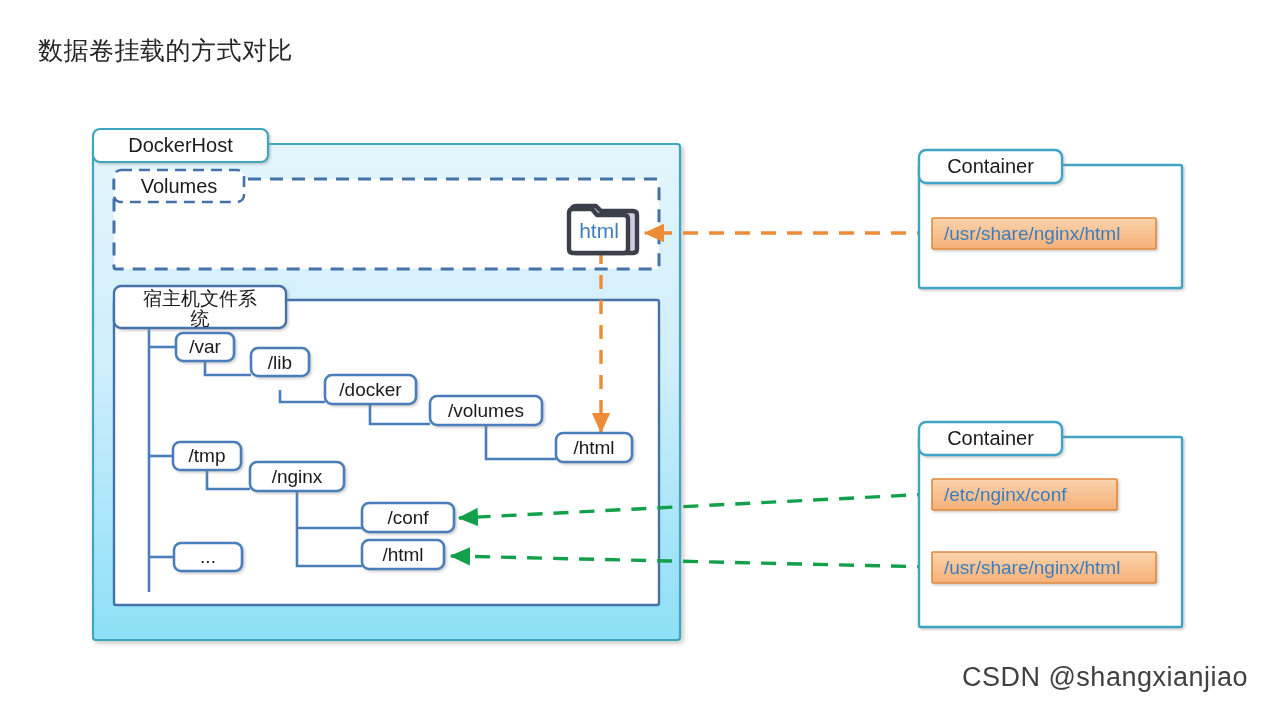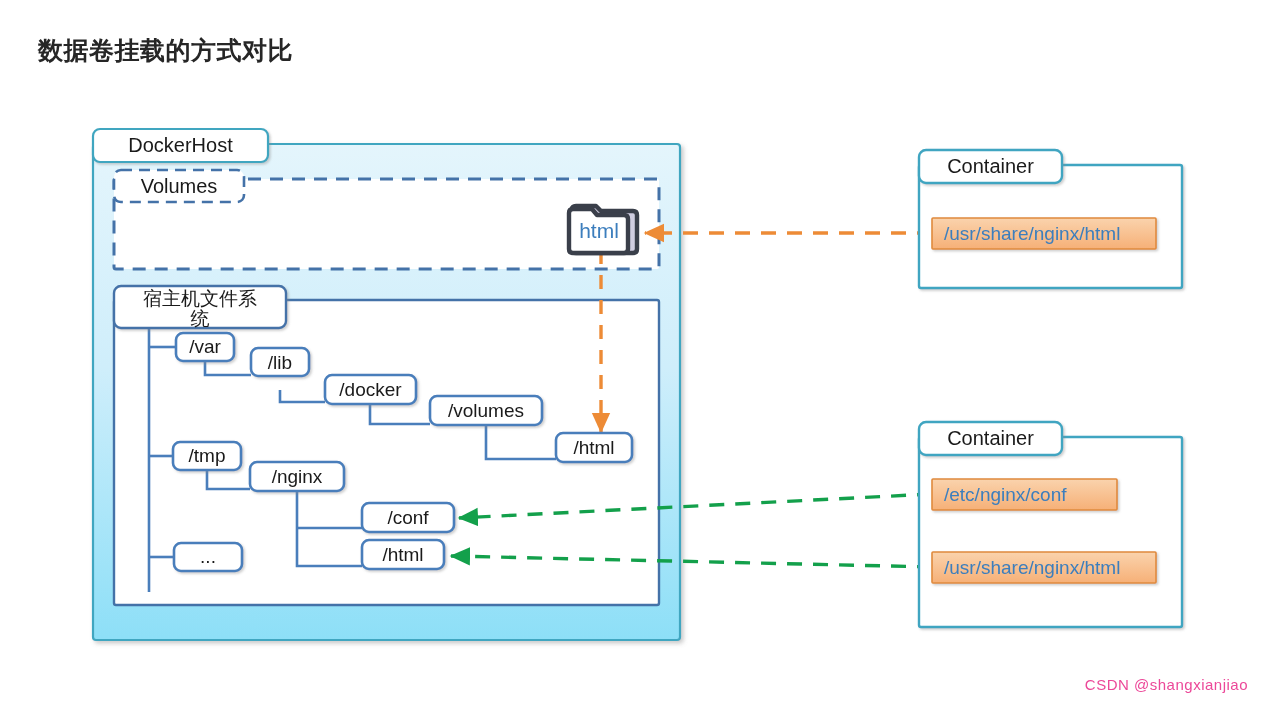--- a/index.html
+++ b/index.html
@@ -18,21 +18,21 @@
     position: absolute;
     left: 0; top: 0;
     width: 1262px;
     height: 703px;
   }
   #page-title {
     position: absolute;
     left: 38px;
     top: 34px;
     font-size: 25px;
-    font-weight: bold;
+    font-weight: normal;
     color: #262626;
     letter-spacing: 0.5px;
     white-space: nowrap;
   }
   svg.diagram {
     position: absolute;
     left: 0; top: 0;
     width: 1262px;
     height: 703px;
   }
@@ -41,22 +41,22 @@
     fill: #1a1a1a;
   }
   .lbl-blue {
     font-family: "Liberation Sans", sans-serif;
     fill: #3c7ebd;
   }
   #watermark {
     position: absolute;
     right: 14px;
     bottom: 10px;
-    font-size: 15px;
-    color: #ec4899;
+    font-size: 27px;
+    color: #404040;
     letter-spacing: 0.5px;
     white-space: nowrap;
   }
 </style>
 </head>
 <body>
 
 <div id="stage">
 
   <div id="page-title">数据卷挂载的方式对比</div>

